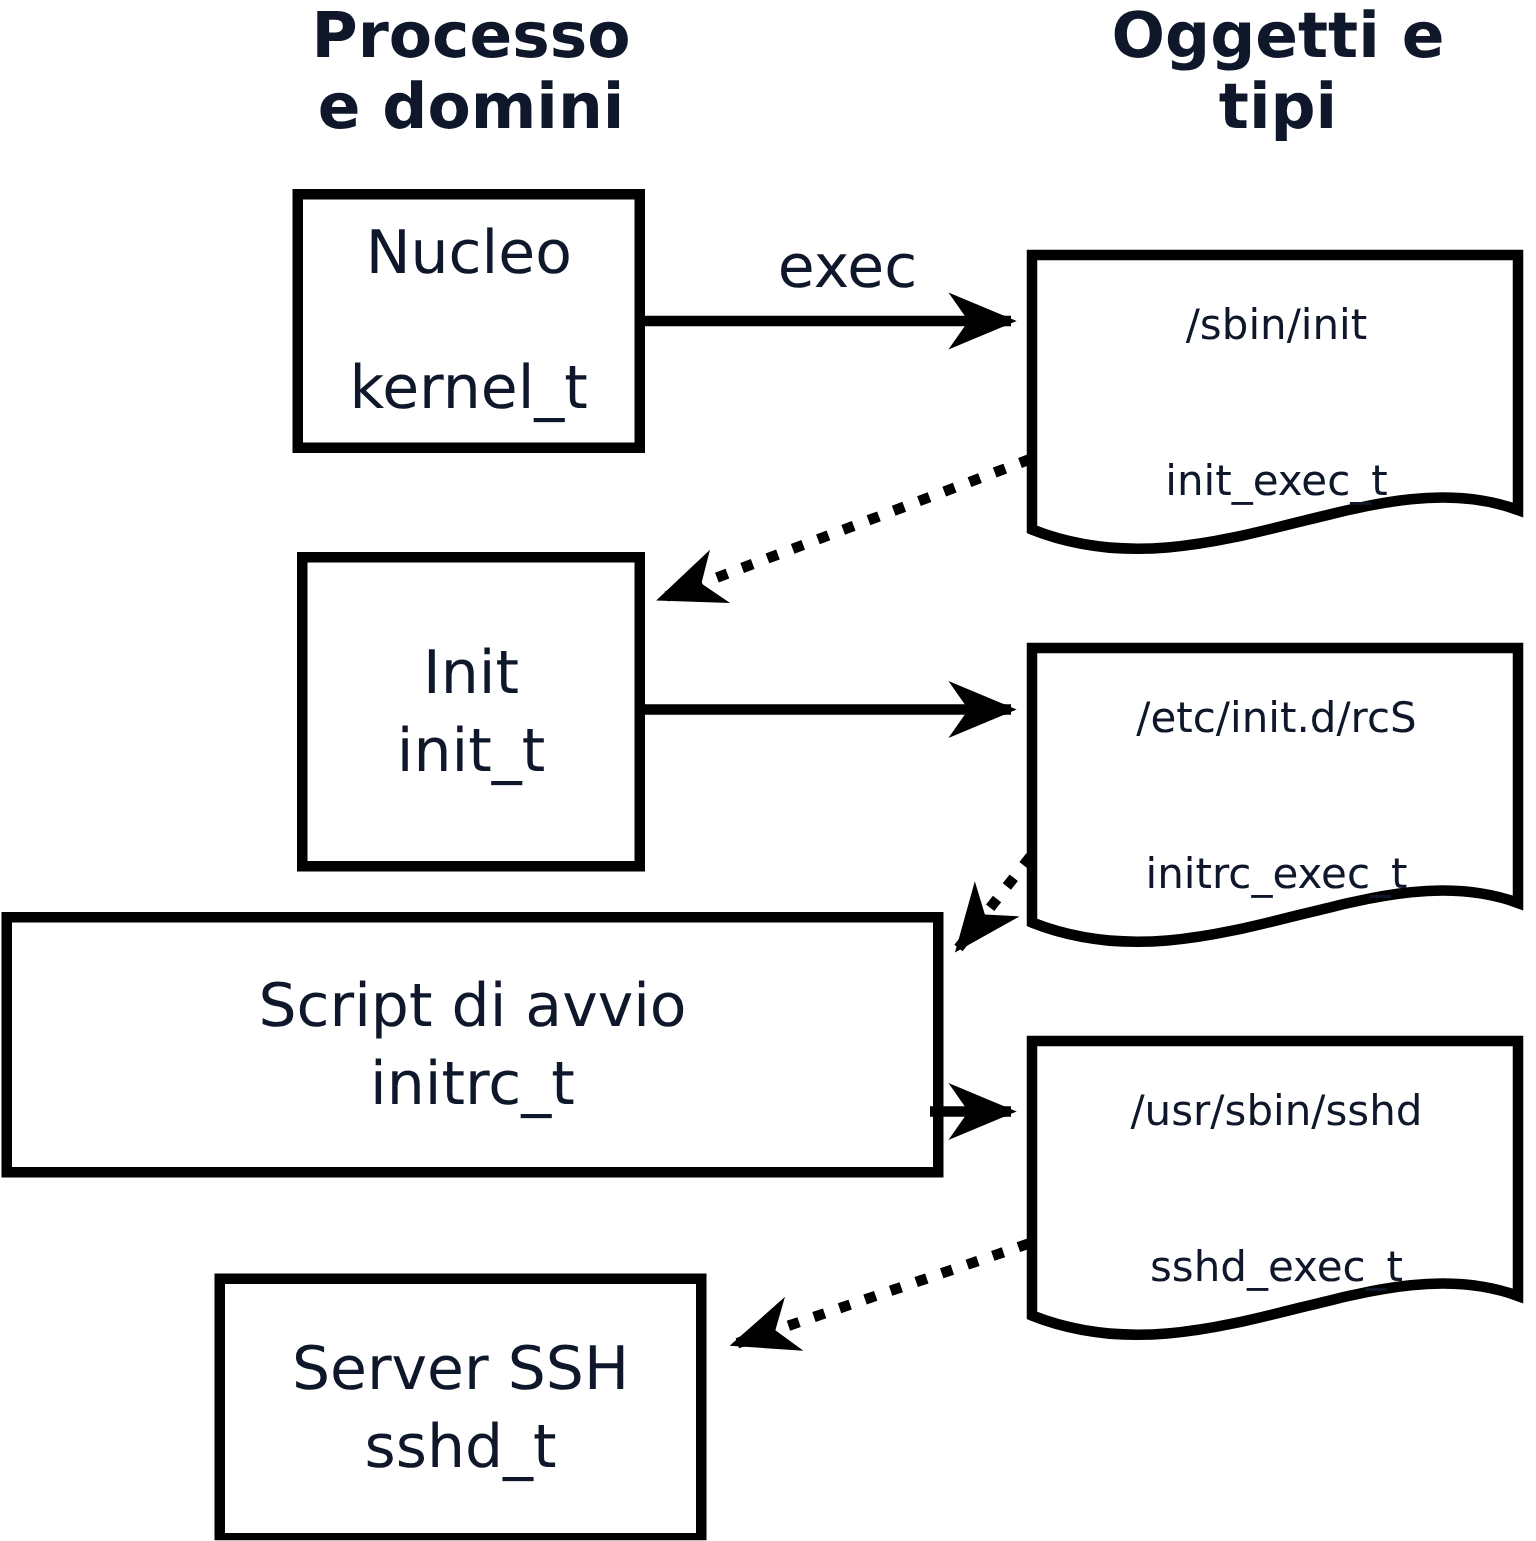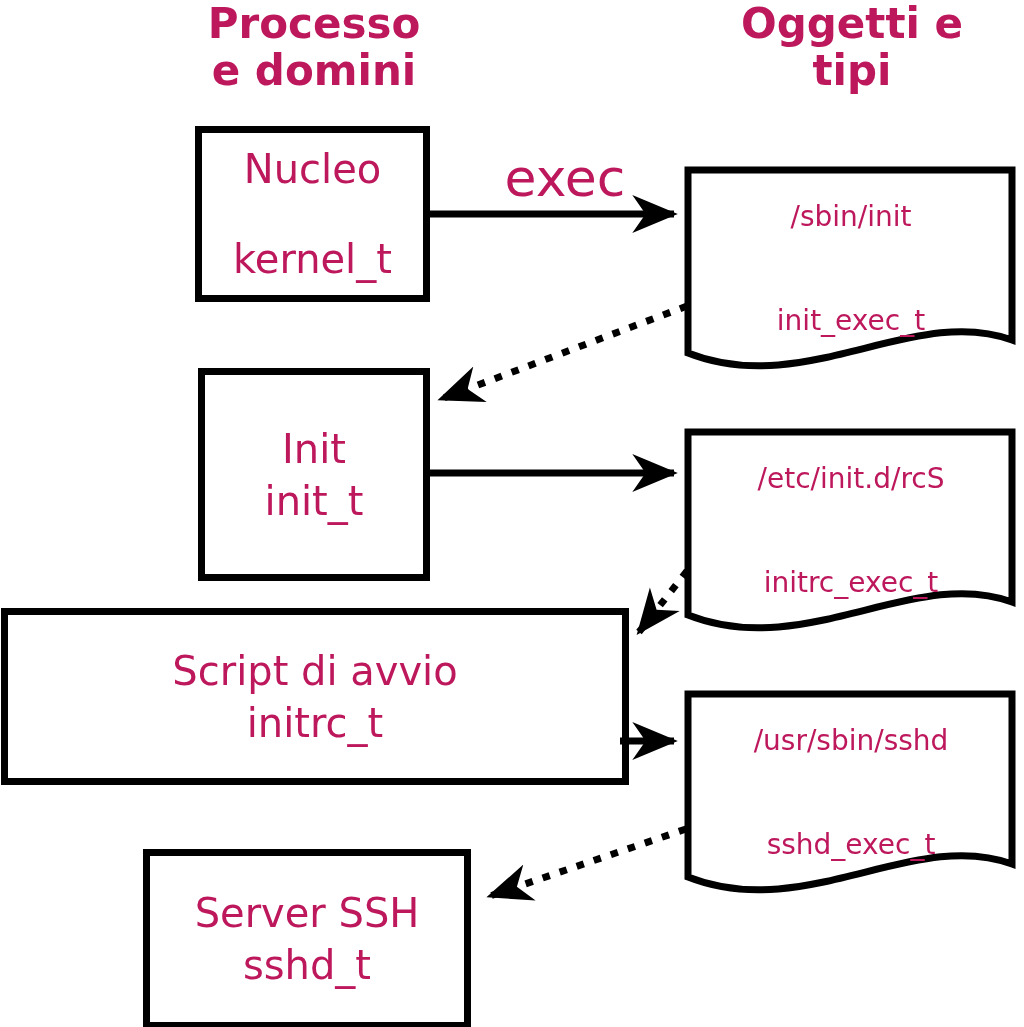--- a/index.html
+++ b/index.html
@@ -7,21 +7,21 @@
     padding: 0;
     background: #ffffff;
   }
   .canvas {
     position: relative;
     width: 1024px;
     height: 1027px;
     background: #ffffff;
     overflow: hidden;
     font-family: "DejaVu Sans", "Liberation Sans", sans-serif;
-    color: #be185d;
+    color: #0f172a;
   }
   .header {
     position: absolute;
     top: 0;
     z-index: 3;
     font-size: 42px;
     font-weight: bold;
     line-height: 47px;
     text-align: center;
     white-space: pre-line;
@@ -77,21 +77,21 @@
     z-index: 2;
     pointer-events: none;
   }
 
   .edge-label {
     position: absolute;
     left: 465px;
     top: 156px;
     width: 200px;
     z-index: 3;
-    font-size: 52px;
+    font-size: 40px;
     line-height: 44px;
     text-align: center;
   }
 </style>
 </head>
 <body>
 
 <div class="canvas">
 
   <div class="header header-left">Processo

